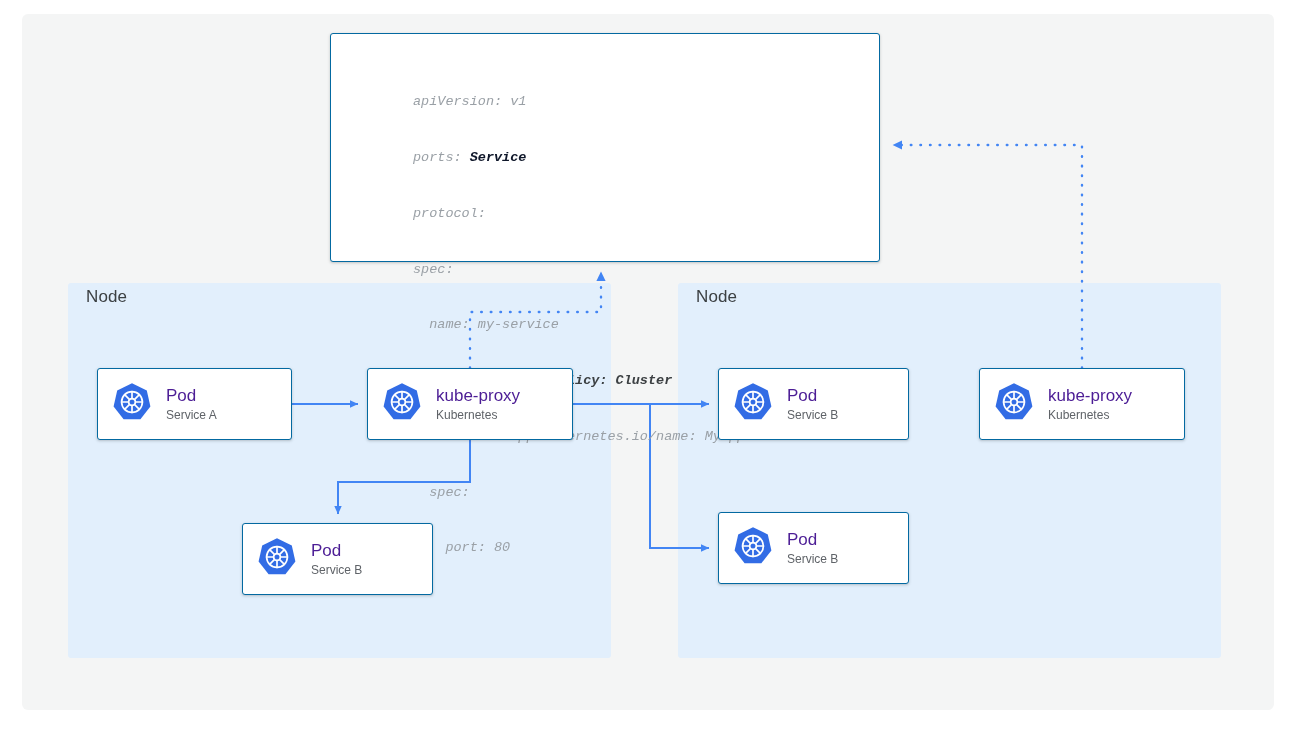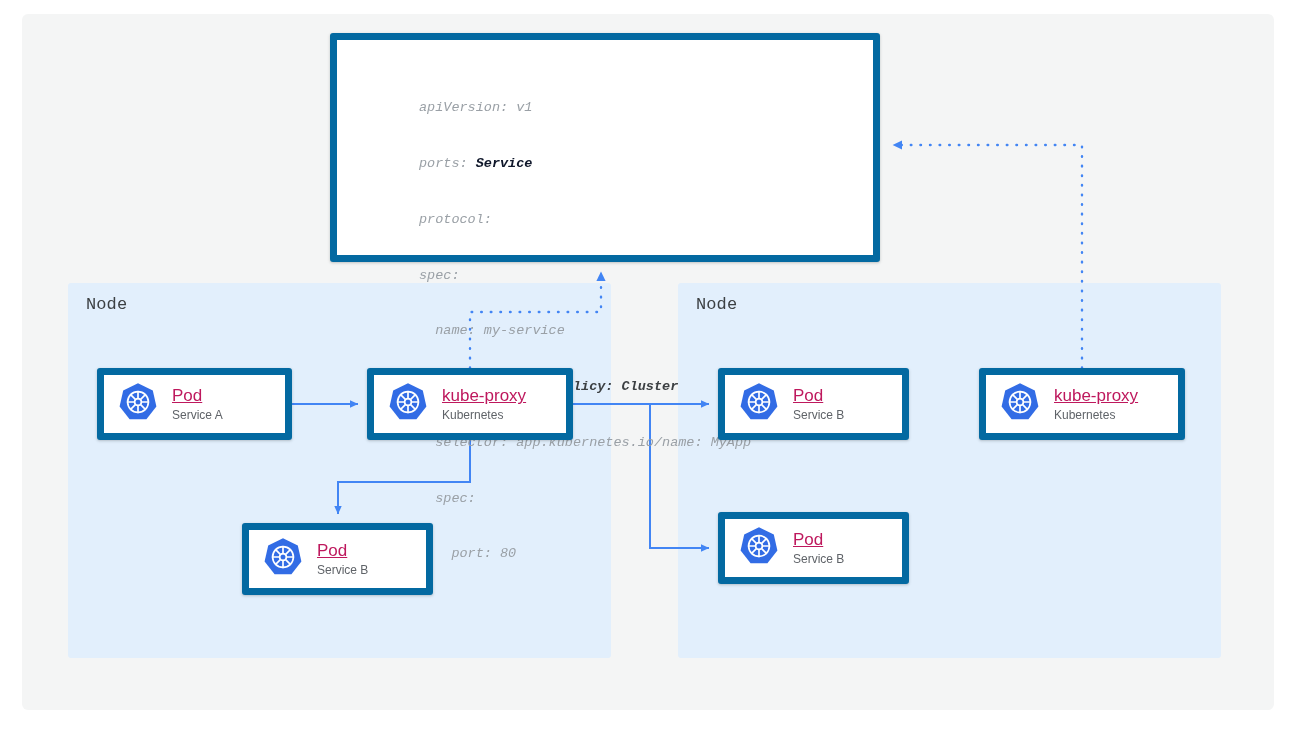--- a/index.html
+++ b/index.html
@@ -30,35 +30,34 @@
   }
   
   .node {
     position: absolute;
     background: #e2effc;
     border-radius: 3px;
   }
   .node-label {
     position: absolute;
     left: 18px;
-    top: 12px;
+    top: 4px;
     font-size: 17px;
     color: #3c4043;
     letter-spacing: 0.1px;
     white-space: nowrap;
-    font-family: Liberation Mono, monospace;
   }
   #node-left  { left: 68px;  top: 283px; width: 543px; height: 375px; }
   #node-right { left: 678px; top: 283px; width: 543px; height: 375px; }
 
   
   .card {
     position: absolute;
     background: #ffffff;
-    border: 7px solid #0369a1;
+    border: 1px solid #0369a1;
     border-radius: 3px;
     box-shadow: 0 1px 2px rgba(60,64,67,0.18), 0 1px 3px 1px rgba(60,64,67,0.07);
     box-sizing: border-box;
   }
   .entity {
     display: flex;
     align-items: center;
   }
   .entity .k8s-logo {
     flex: 0 0 auto;
@@ -66,23 +65,22 @@
     margin-right: 14px;
   }
   .entity .entity-text {
     display: flex;
     flex-direction: column;
     justify-content: center;
     line-height: 1.25;
   }
   .entity-title {
     font-size: 17px;
-    color: #be185d;
+    color: #4c1d95;
     white-space: nowrap;
-    text-decoration: underline;
   }
   .entity-sub {
     font-size: 12px;
     color: #5f6368;
     white-space: nowrap;
     margin-top: 1px;
   }
 
   
   #pod-service-a      { left: 97px;  top: 368px; width: 195px; height: 72px; }

